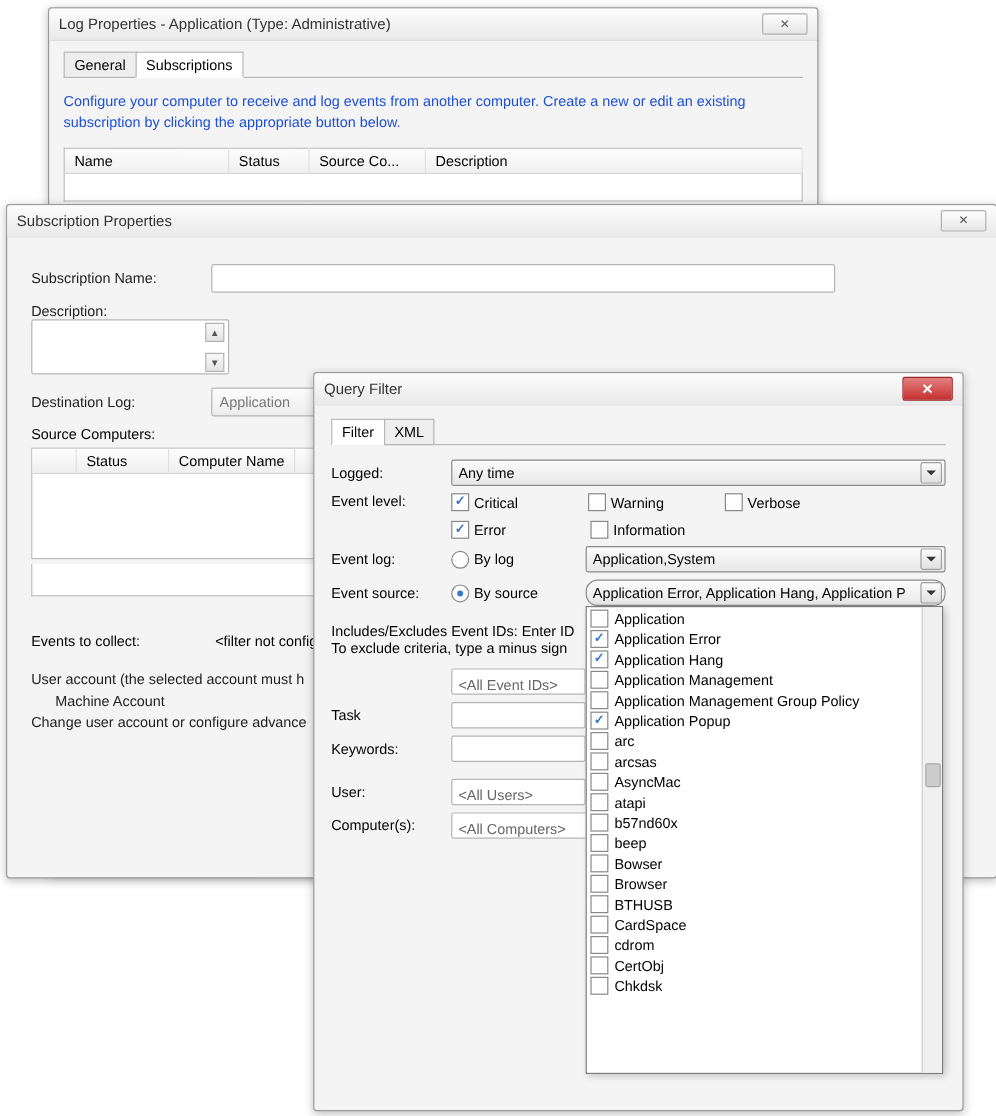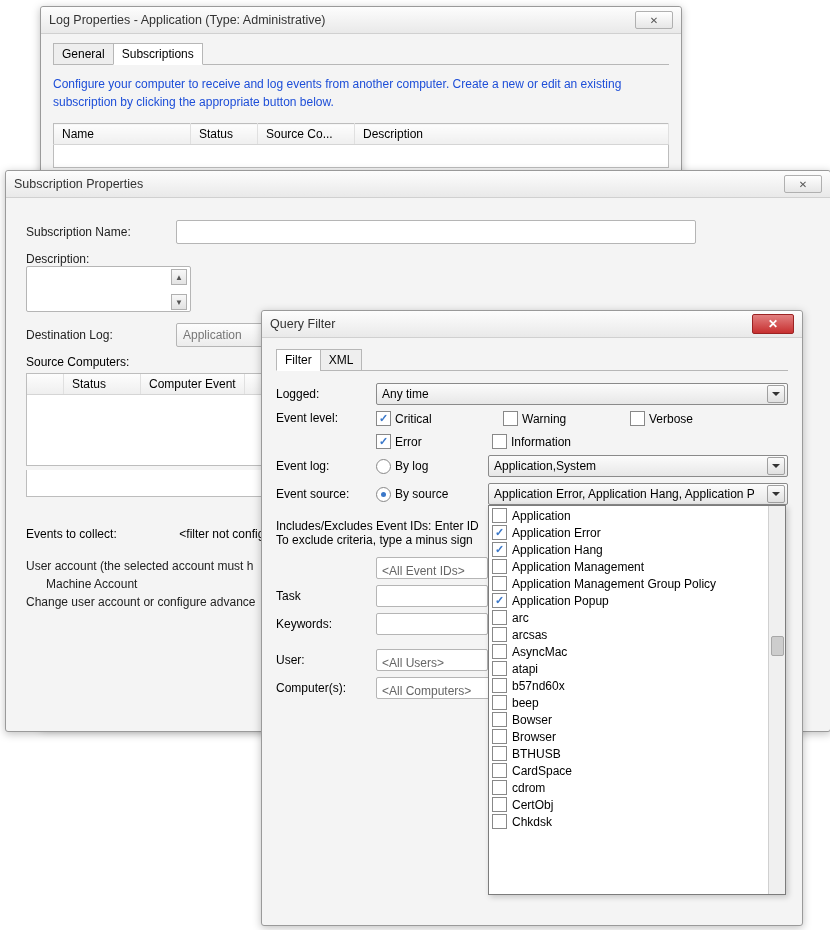--- a/index.html
+++ b/index.html
@@ -301,21 +301,21 @@
       <div class="select-like" style="max-width:510px">
         <span>Application</span>
       </div>
     </div>
     <div style="margin-top:8px;">
       <div>Source Computers:</div>
       <div class="smallgrid" style="margin-top:4px; width:260px;">
         <div class="hdr">
           <div style="width:20px;"></div>
           <div style="width:60px;">Status</div>
-          <div>Computer Event</div>
+          <div>Computer Name</div>
         </div>
         <div class="body"></div>
       </div>
       <div class="smallgrid" style="margin-top:4px; width:260px; height:26px; border-top:none;"></div>
     </div>
     <div style="margin-top:30px;">
       <span style="display:inline-block; width:150px;">Events to collect:</span>
       <span>&lt;filter not configu</span>
     </div>
     <div class="subline" style="margin-top:18px;">User account (the selected account must h</div>
@@ -343,21 +343,21 @@
       <div class="qf-label">Logged:</div>
       <div class="combo" style="flex:1;">
         <span class="cb-text">Any time</span>
         <div class="cb-arrow"></div>
       </div>
     </div>
 
     <div class="qf-row" style="align-items:flex-start;">
       <div class="qf-label">Event level:</div>
       <div style="flex:1;">
-        <div style="display:flex; gap:21px; margin-bottom:8px;">
+        <div style="display:flex; gap:8px; margin-bottom:8px;">
           <span class="checkline">
               <span class="checkbox checked"></span>
               <span>Critical</span>
             </span>
           <span class="checkline">
               <span class="checkbox"></span>
               <span>Warning</span>
             </span>
           <span class="checkline">
               <span class="checkbox"></span>
@@ -391,21 +391,21 @@
       </div>
     </div>
 
     <div class="qf-row" style="position:relative;">
       <div class="qf-label">Event source:</div>
       <div class="qf-ctrl">
         <span class="checkline" style="min-width:90px;">
             <span class="radio checked"></span>
             <span>By source</span>
           </span>
-        <div class="combo" style="flex:1;">
+        <div class="combo" style="flex:1;border-radius:10px;">
           <span class="cb-text" style="max-width:260px;">Application Error, Application Hang, Application P</span>
           <div class="cb-arrow"></div>
         </div>
       </div>
     </div>
 
     <div style="margin-top:14px;">
       <div>Includes/Excludes Event IDs: Enter ID</div>
       <div>To exclude criteria, type a minus sign</div>
     </div>

